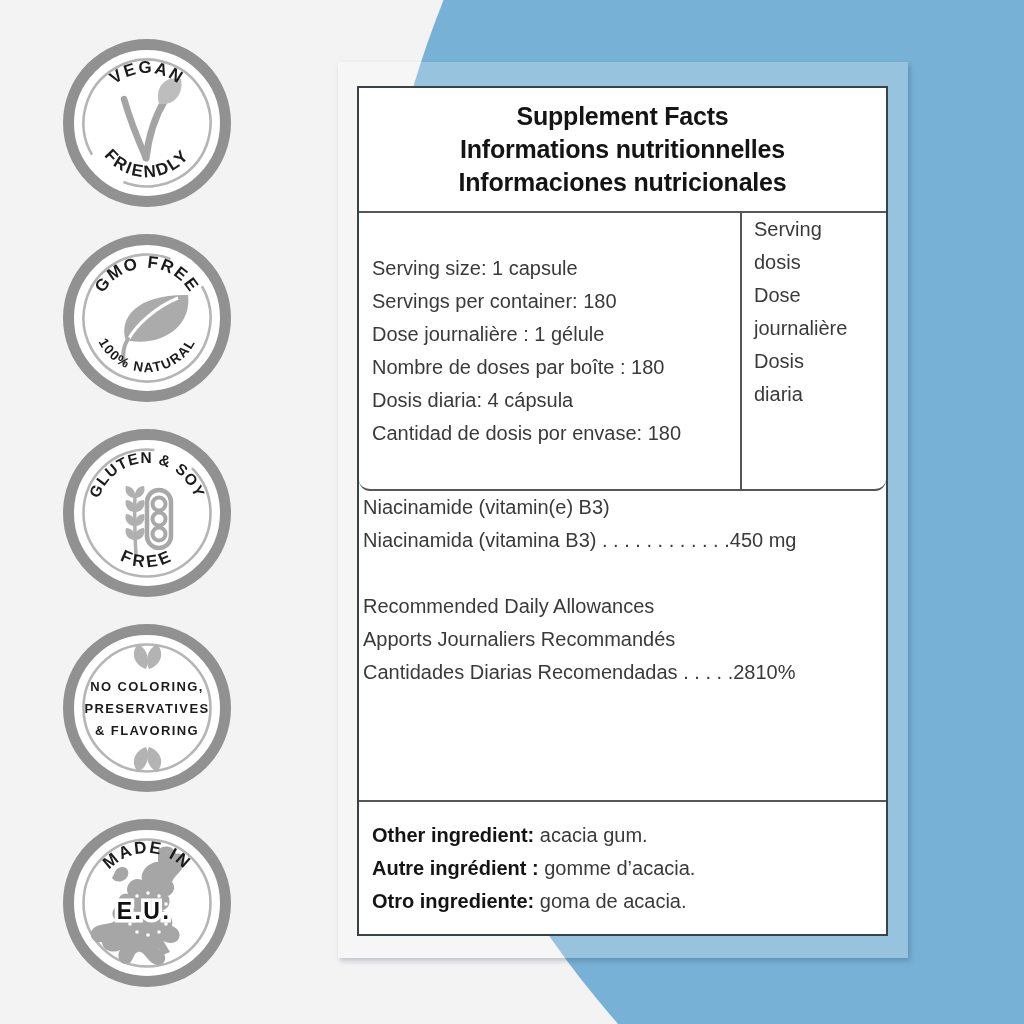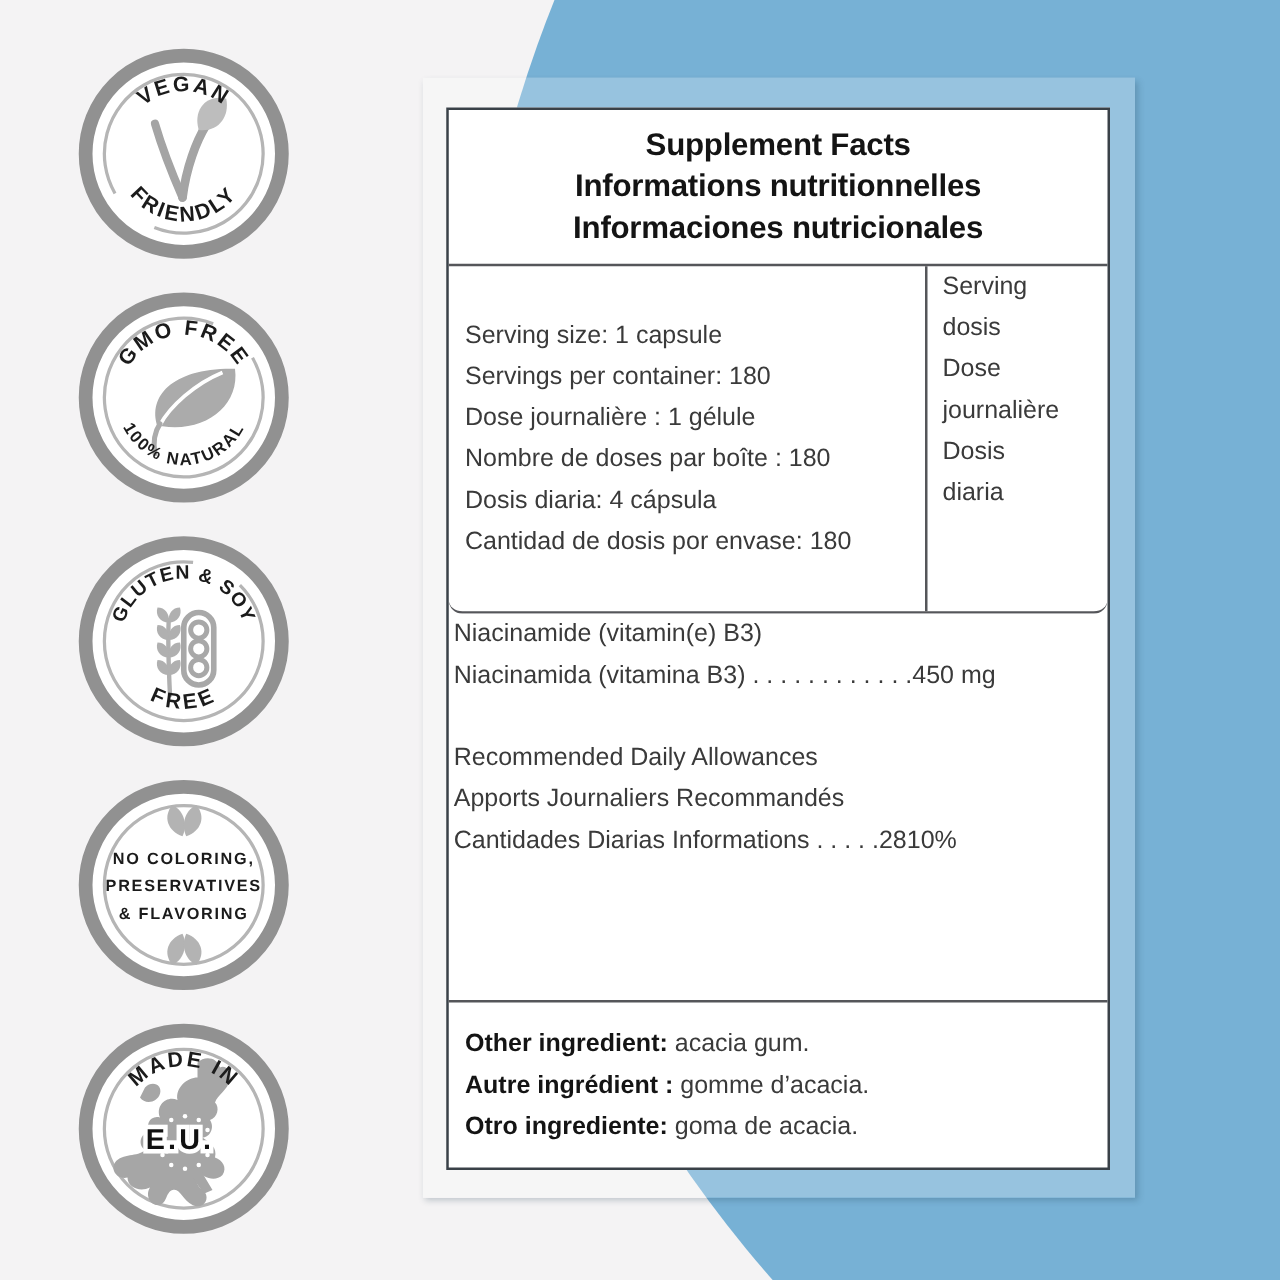--- a/index.html
+++ b/index.html
@@ -201,21 +201,21 @@
       <div class="body-line">diaria</div>
     </div>
   </div>
 
   <div class="sec sec-main">
     <div class="body-line">Niacinamide (vitamin(e) B3)</div>
     <div class="body-line">Niacinamida (vitamina B3) . . . . . . . . . . . .450 mg</div>
     <div class="body-line"></div>
     <div class="body-line">Recommended Daily Allowances</div>
     <div class="body-line">Apports Journaliers Recommandés</div>
-    <div class="body-line">Cantidades Diarias Informations . . . . .2810%</div>
+    <div class="body-line">Cantidades Diarias Recomendadas . . . . .2810%</div>
   </div>
 
   <div class="sec sec-other">
     <div class="body-line"><span class="bold-part">Other ingredient:</span><span> acacia gum.</span></div>
     <div class="body-line"><span class="bold-part">Autre ingrédient :</span><span> gomme d’acacia.</span></div>
     <div class="body-line"><span class="bold-part">Otro ingrediente:</span><span> goma de acacia.</span></div>
   </div>
 
 </div>
 

